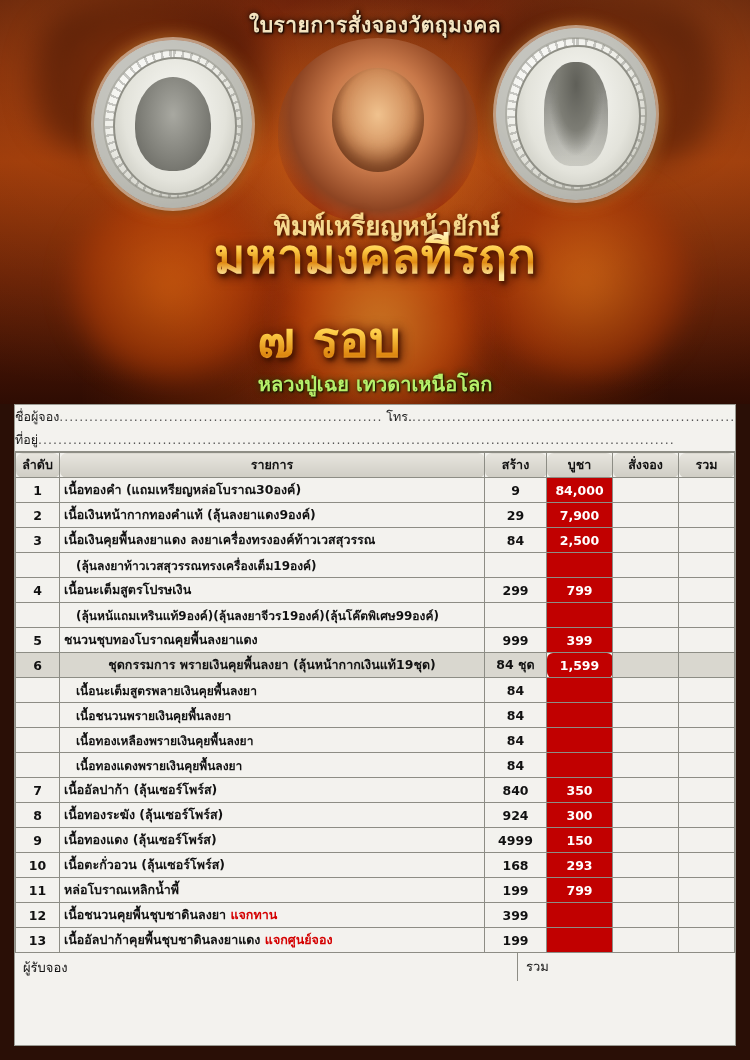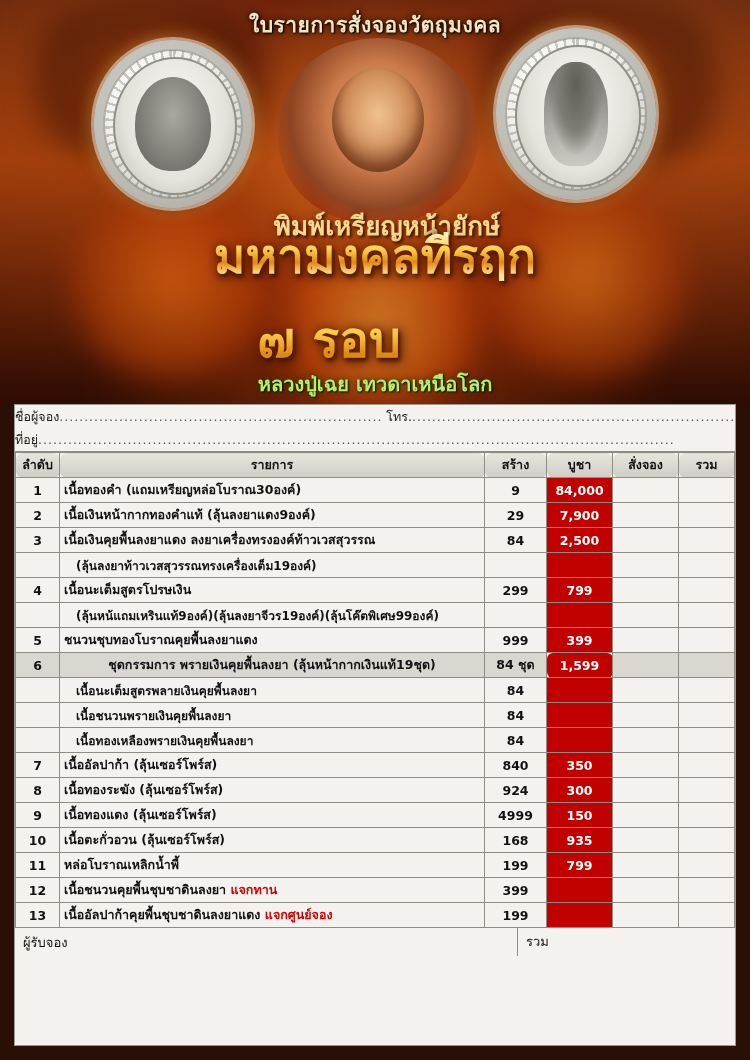--- a/index.html
+++ b/index.html
@@ -343,20 +343,28 @@
           </tr>
           <tr>
             <td class="c-num"></td>
             <td class="c-name sub">เนื้อทองเหลืองพรายเงินคุยพื้นลงยา</td>
             <td class="c-qty">84</td>
             <td class="c-price empty"></td>
             <td class="c-blank"></td>
             <td class="c-blank"></td>
           </tr>
           <tr>
+            <td class="c-num"></td>
+            <td class="c-name sub">เนื้อทองแดงพรายเงินคุยพื้นลงยา</td>
+            <td class="c-qty">84</td>
+            <td class="c-price empty"></td>
+            <td class="c-blank"></td>
+            <td class="c-blank"></td>
+          </tr>
+          <tr>
             <td class="c-num">7</td>
             <td class="c-name">เนื้ออัลปาก้า  (ลุ้นเซอร์โพร์ส)</td>
             <td class="c-qty">840</td>
             <td class="c-price">350</td>
             <td class="c-blank"></td>
             <td class="c-blank"></td>
           </tr>
           <tr>
             <td class="c-num">8</td>
             <td class="c-name">เนื้อทองระฆัง   (ลุ้นเซอร์โพร์ส)</td>
@@ -370,21 +378,21 @@
             <td class="c-name">เนื้อทองแดง   (ลุ้นเซอร์โพร์ส)</td>
             <td class="c-qty">4999</td>
             <td class="c-price">150</td>
             <td class="c-blank"></td>
             <td class="c-blank"></td>
           </tr>
           <tr>
             <td class="c-num">10</td>
             <td class="c-name">เนื้อตะกั่วอวน (ลุ้นเซอร์โพร์ส)</td>
             <td class="c-qty">168</td>
-            <td class="c-price">935</td>
+            <td class="c-price">293</td>
             <td class="c-blank"></td>
             <td class="c-blank"></td>
           </tr>
           <tr>
             <td class="c-num">11</td>
             <td class="c-name">หล่อโบราณเหลิกน้ำพี้</td>
             <td class="c-qty">199</td>
             <td class="c-price">799</td>
             <td class="c-blank"></td>
             <td class="c-blank"></td>

